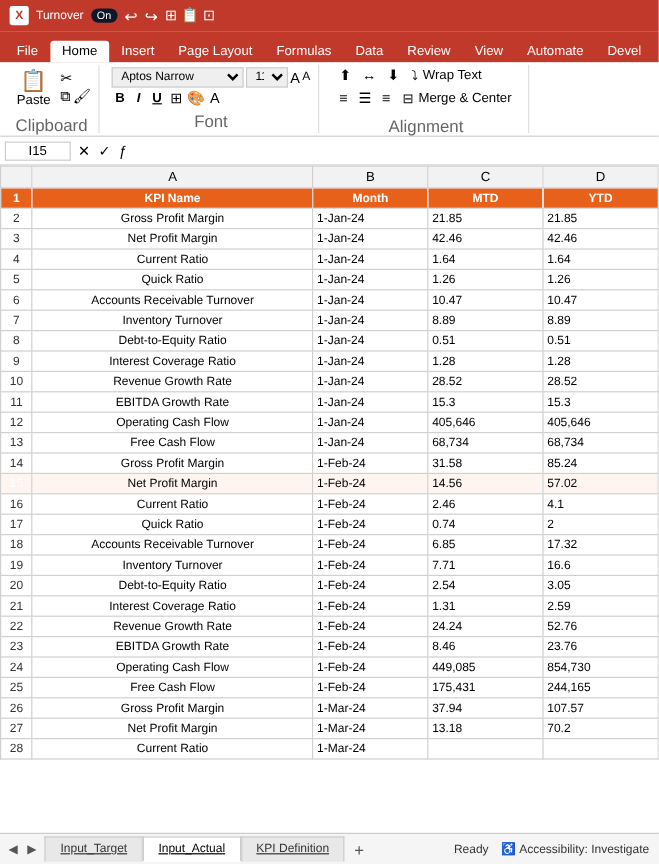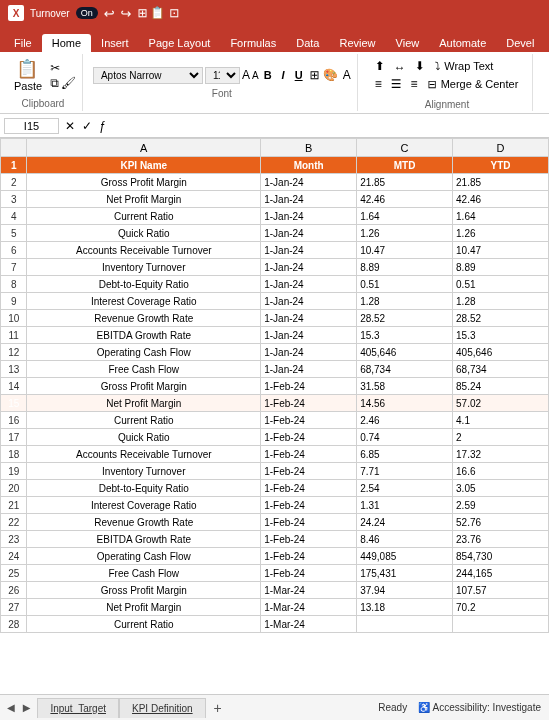--- a/index.html
+++ b/index.html
@@ -55,40 +55,40 @@
       display: flex;
       flex-direction: column;
       align-items: center;
       border-right: 1px solid #e0e0e0;
       padding: 0 6px;
       height: 100%;
       justify-content: center;
       gap: 2px;
     }
     .ribbon-group-label {
-      font-size: 10px;
+      font-size: 14px;
       color: #666;
       margin-top: 2px;
     }
     .clipboard-group {
       display: flex;
       align-items: center;
       gap: 4px;
     }
     .paste-btn {
       display: flex;
       flex-direction: column;
       align-items: center;
       font-size: 10px;
       padding: 2px 4px;
     }
     .paste-icon { font-size: 18px; }
     .small-icons { display: flex; flex-direction: column; gap: 1px; }
     .small-icon-row { display: flex; gap: 2px; }
-    .font-controls { display: flex; flex-direction: row; gap: 2px; }
+    .font-controls { display: flex; flex-direction: column; gap: 2px; }
     .font-row1 { display: flex; align-items: center; gap: 2px; }
     .font-select {
       border: 1px solid #ccc;
       font-size: 10px;
       padding: 1px 3px;
       width: 110px;
     }
     .size-select {
       border: 1px solid #ccc;
       font-size: 10px;
@@ -556,20 +556,21 @@
   </table>
 </div>
 
 <div class="bottom-bar">
   <div class="sheet-nav">
     <span class="nav-arrow">◀</span>
     <span class="nav-arrow">▶</span>
   </div>
   <div class="sheet-tabs" id="sheet-tabs-container">
       <div class="sheet-tab">Input_Target</div>
+      <div class="sheet-tab active">Input_Actual</div>
       <div class="sheet-tab">KPI Definition</div>
     </div>
   <span class="add-sheet">+</span>
   <div class="status-bar">
     <span>Ready</span>
     <span style="margin-left:8px;">♿</span>
     <span> Accessibility: Investigate</span>
   </div>
 </div>
 

